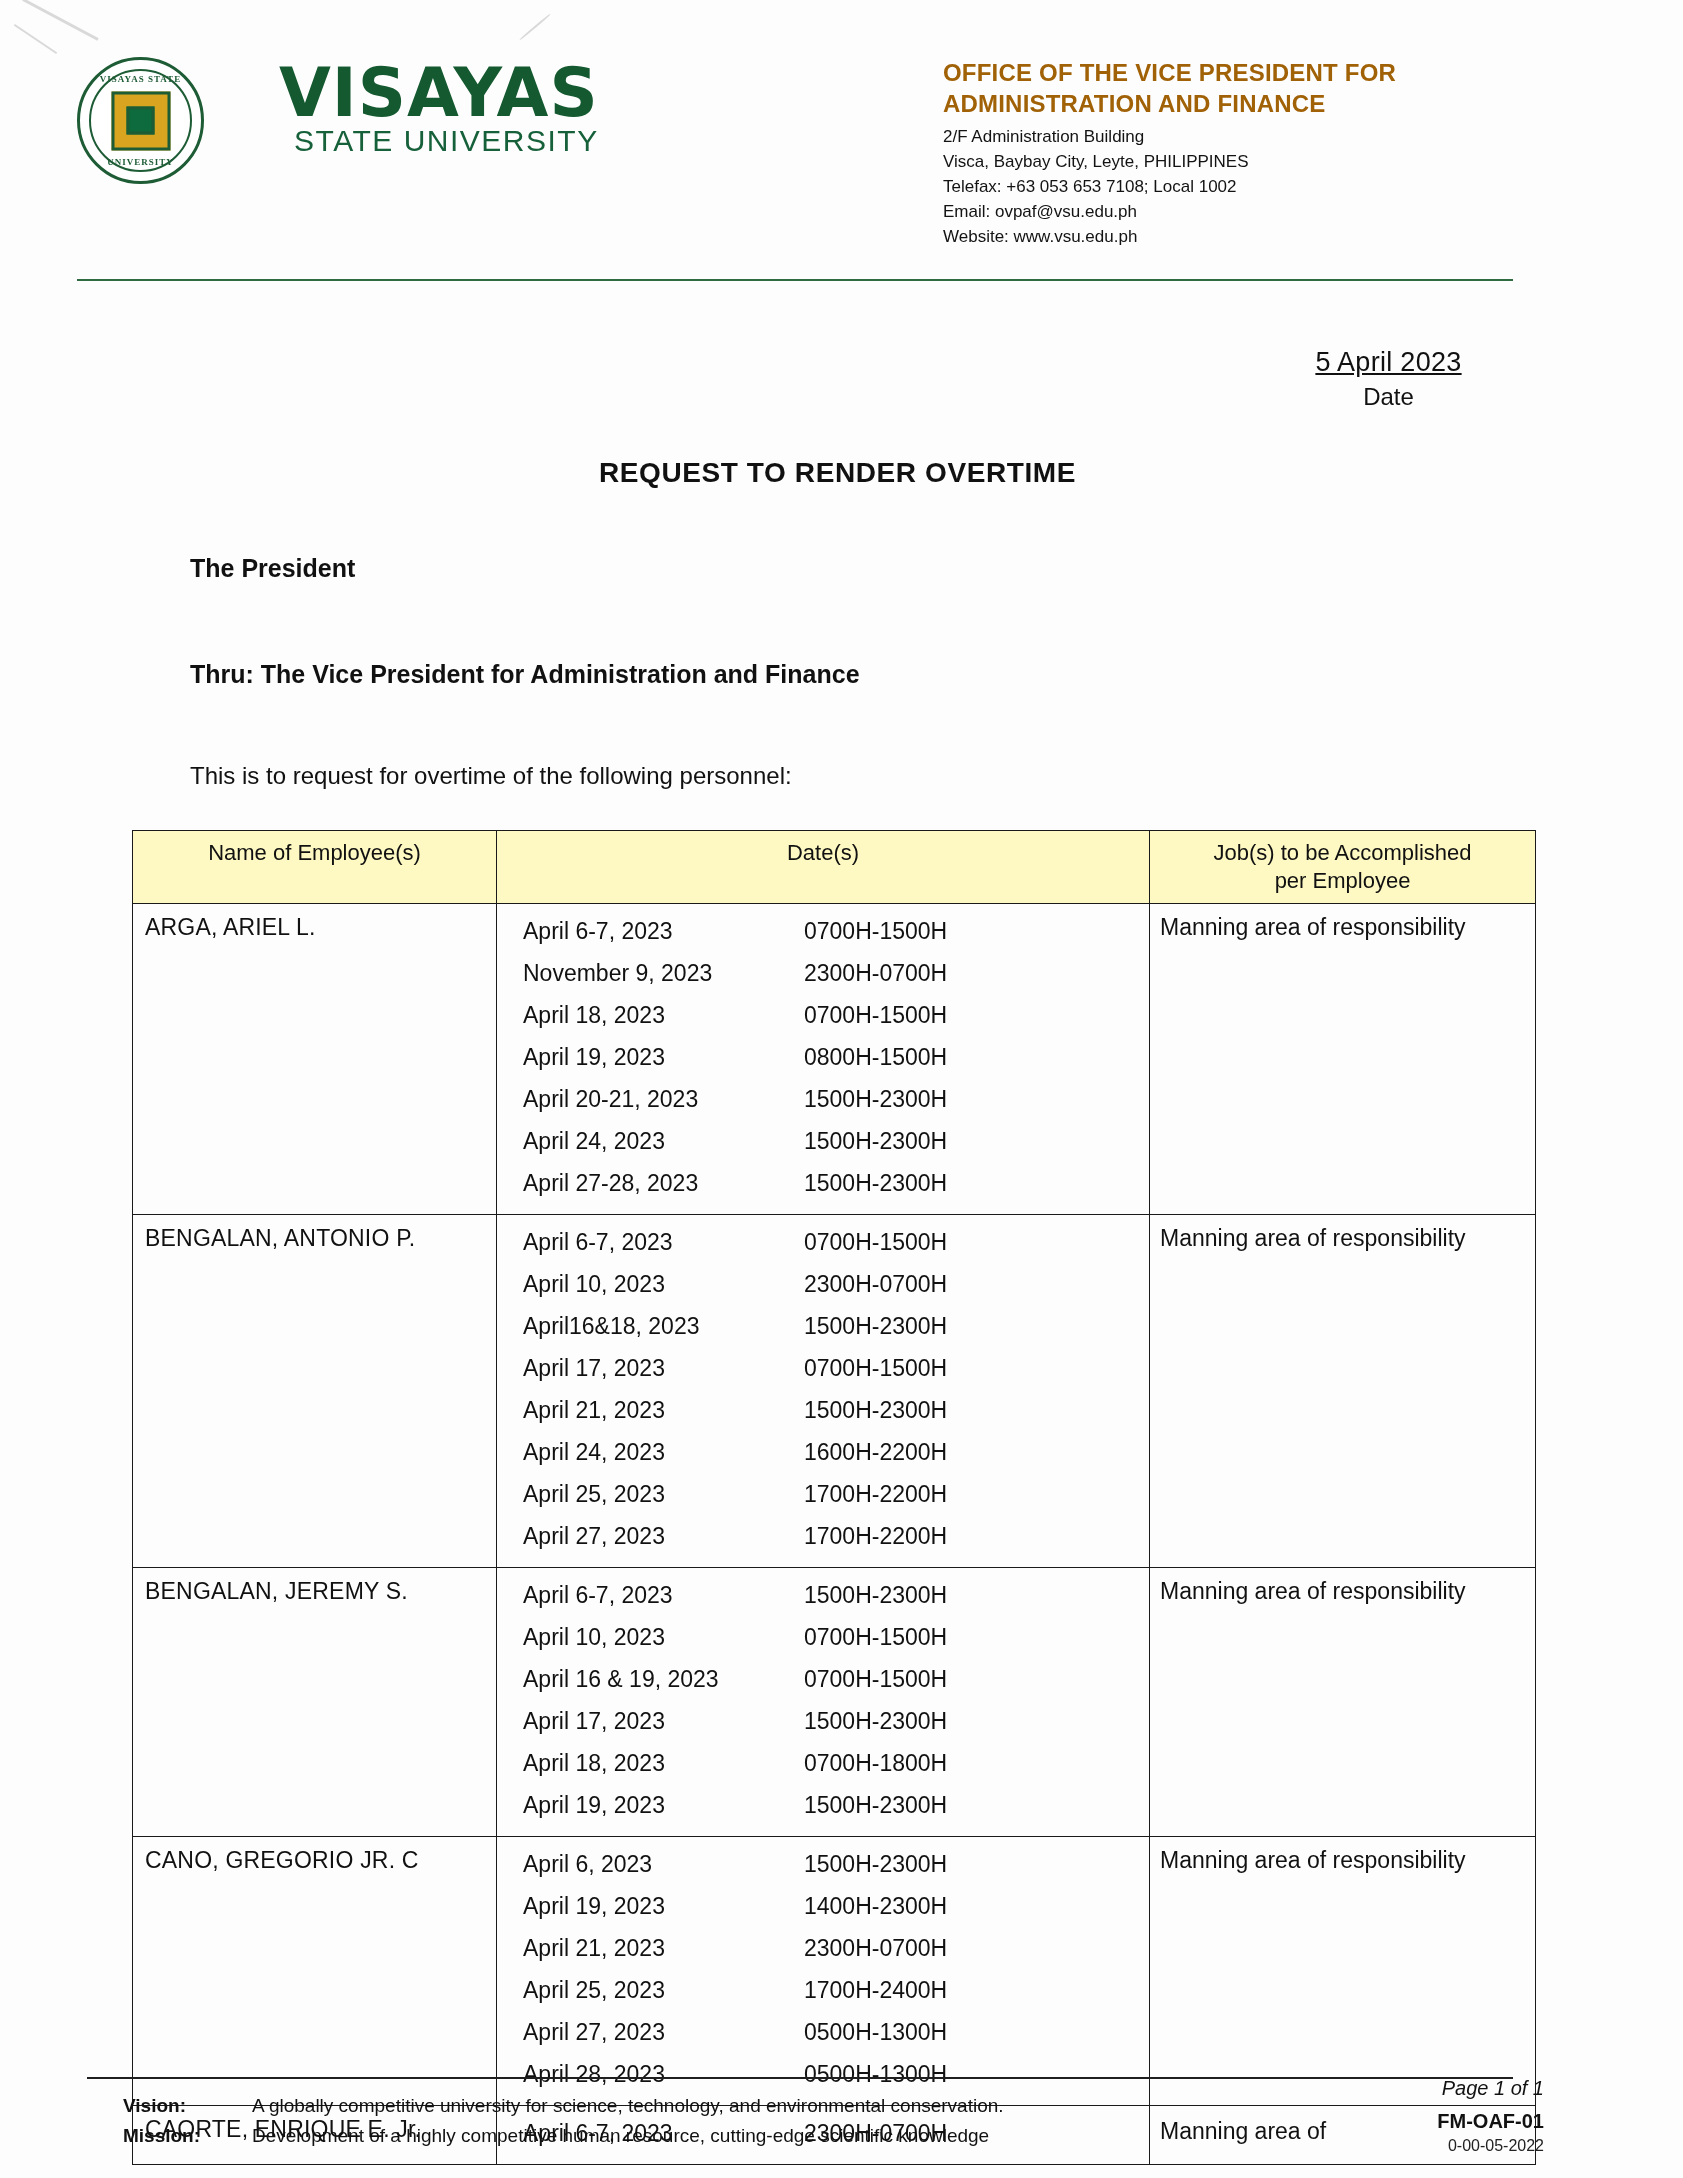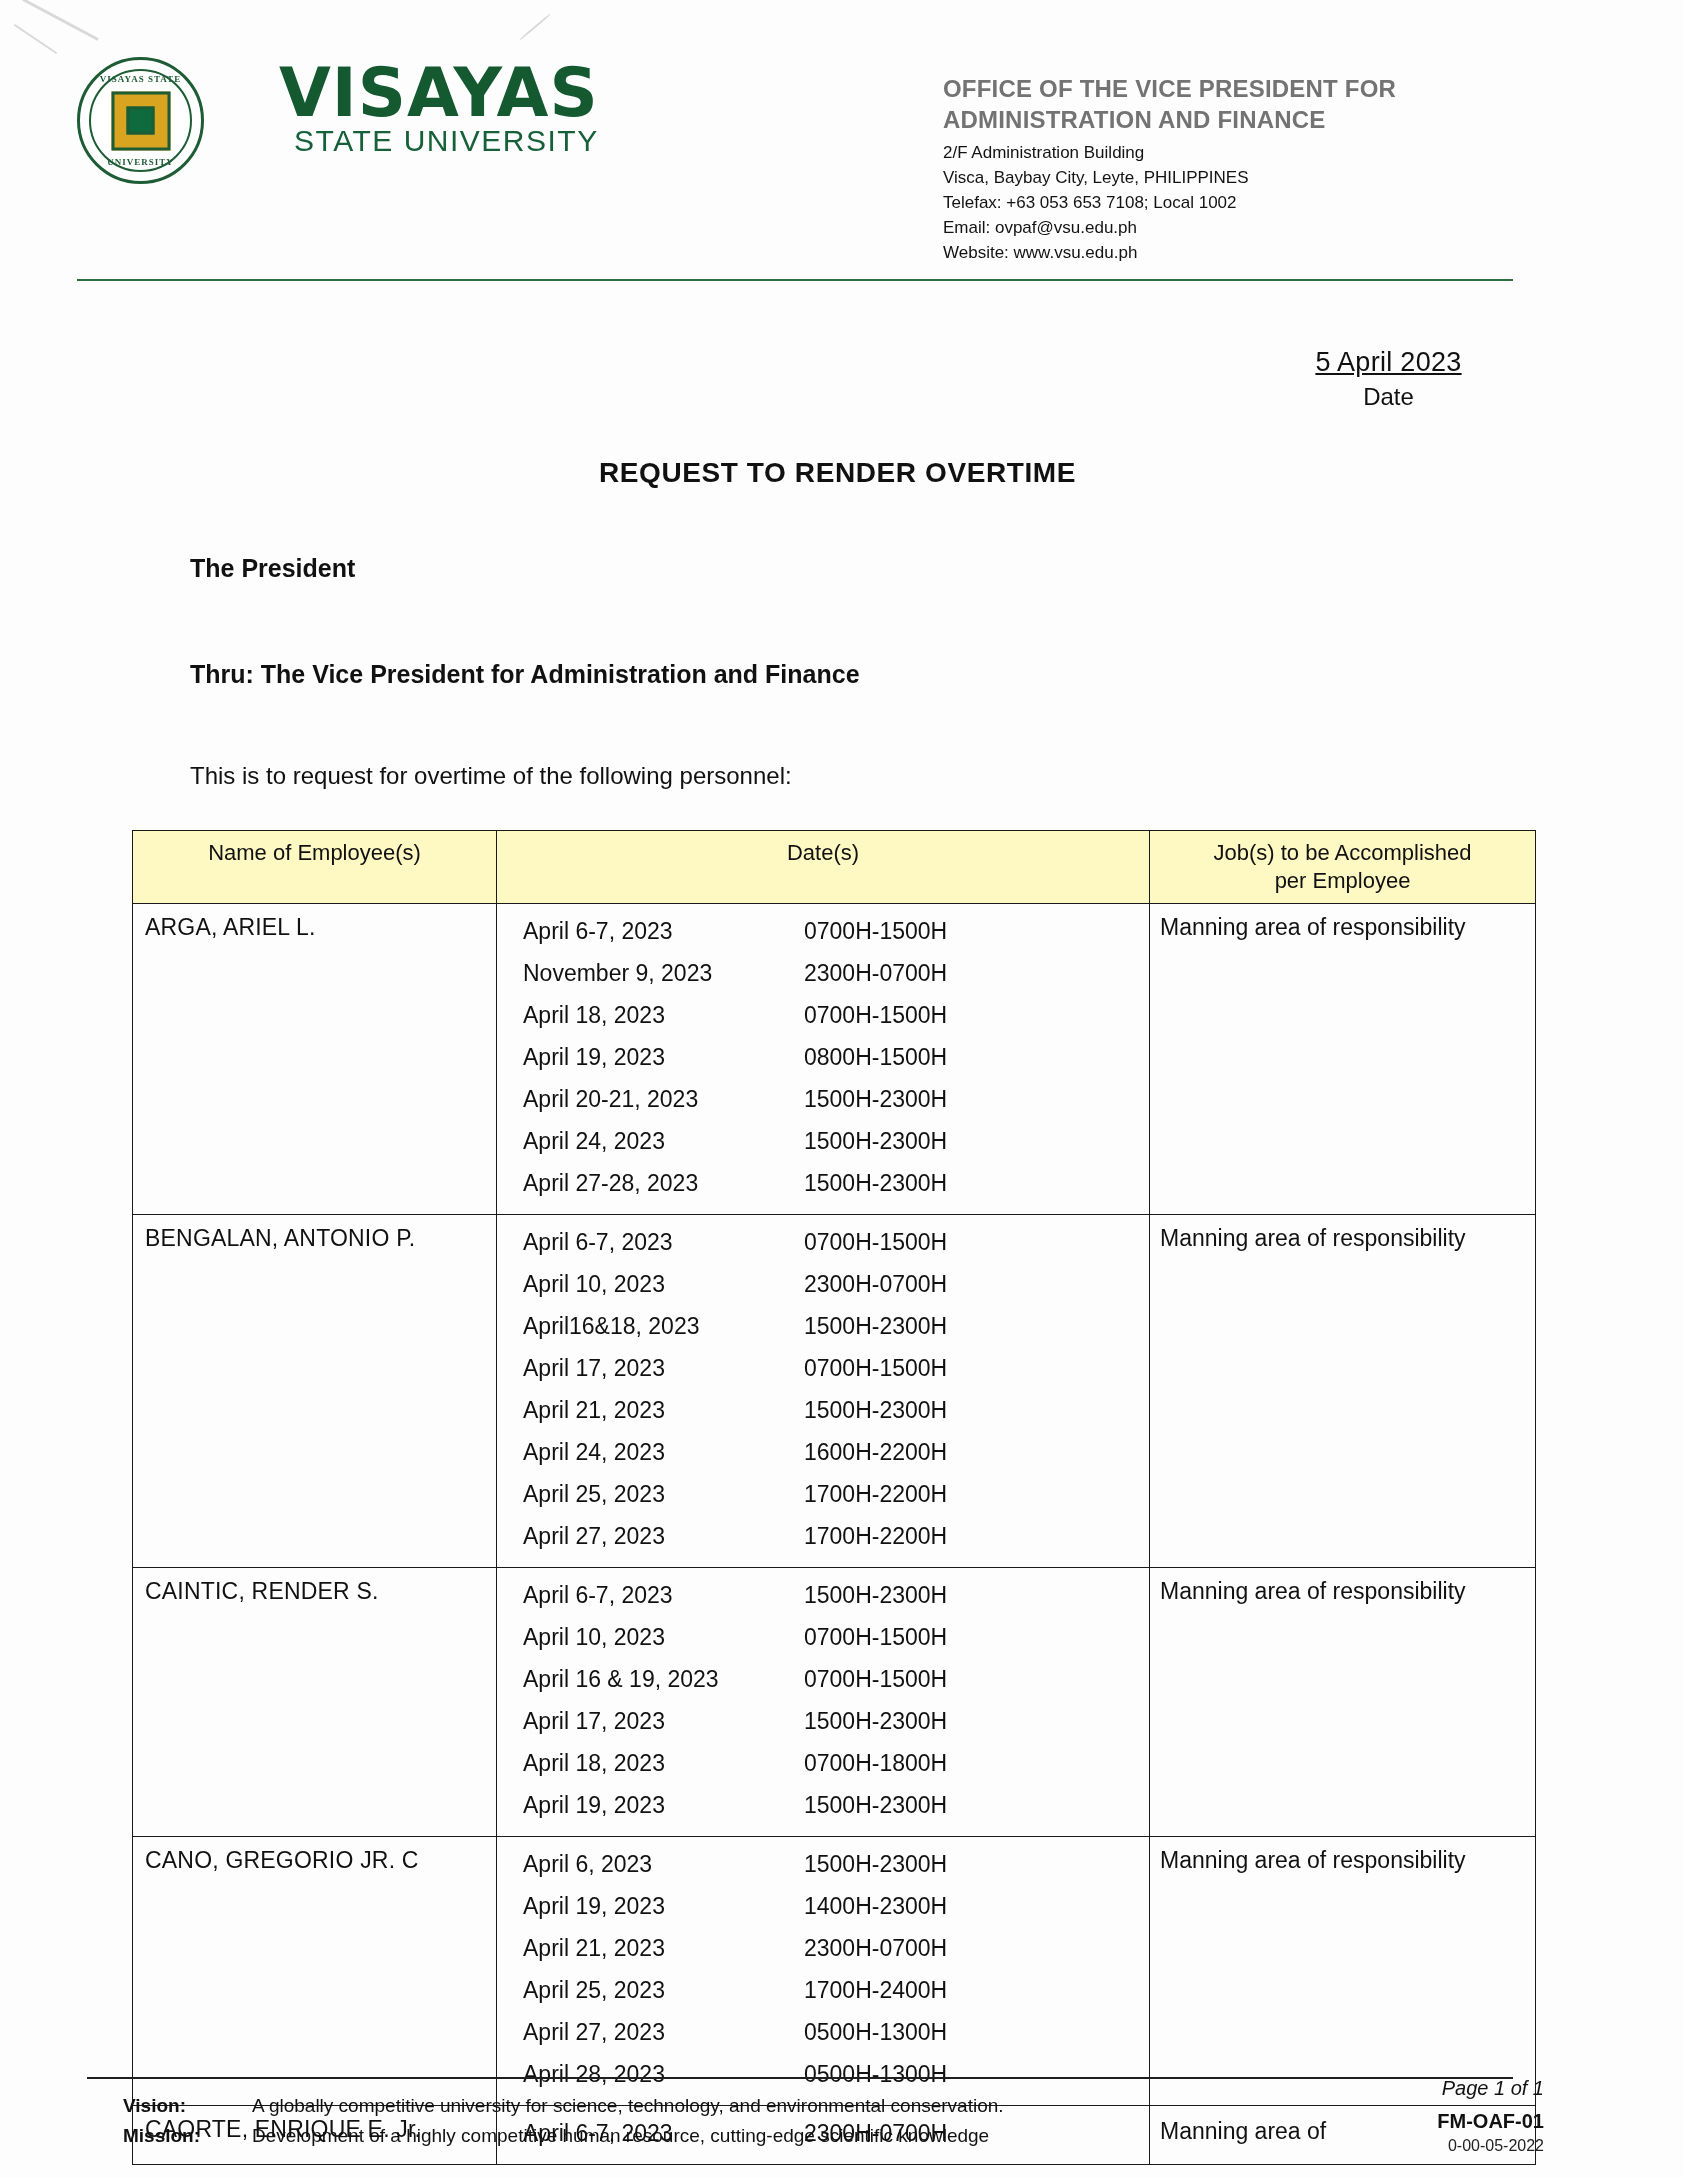--- a/index.html
+++ b/index.html
@@ -109,23 +109,22 @@
   .office-block {
     position: absolute;
     left: 943px;
     top: 57px;
     width: 614px;
   }
   .office-title {
     font-size: 24px;
     font-weight: bold;
     line-height: 31px;
-    color: #737373;
+    color: #a16207;
     letter-spacing: 0.2px;
-    margin-top: 16px;
   }
   .office-lines {
     margin-top: 5px;
     font-size: 17px;
     line-height: 25px;
     color: #131313;
   }
 
   .header-rule {
     position: absolute;
@@ -438,21 +437,21 @@
                 <span class="t">1700H-2200H</span>
               </div>
               <div class="dline">
                 <span class="d">April 27, 2023</span>
                 <span class="t">1700H-2200H</span>
               </div>
             </td>
             <td class="jobs">Manning area of responsibility</td>
           </tr>
           <tr>
-            <td class="name">CAINTIC, RENDER S.</td>
+            <td class="name">BENGALAN, JEREMY S.</td>
             <td class="dates">
               <div class="dline">
                 <span class="d">April 6-7, 2023</span>
                 <span class="t">1500H-2300H</span>
               </div>
               <div class="dline">
                 <span class="d">April 10, 2023</span>
                 <span class="t">0700H-1500H</span>
               </div>
               <div class="dline">

